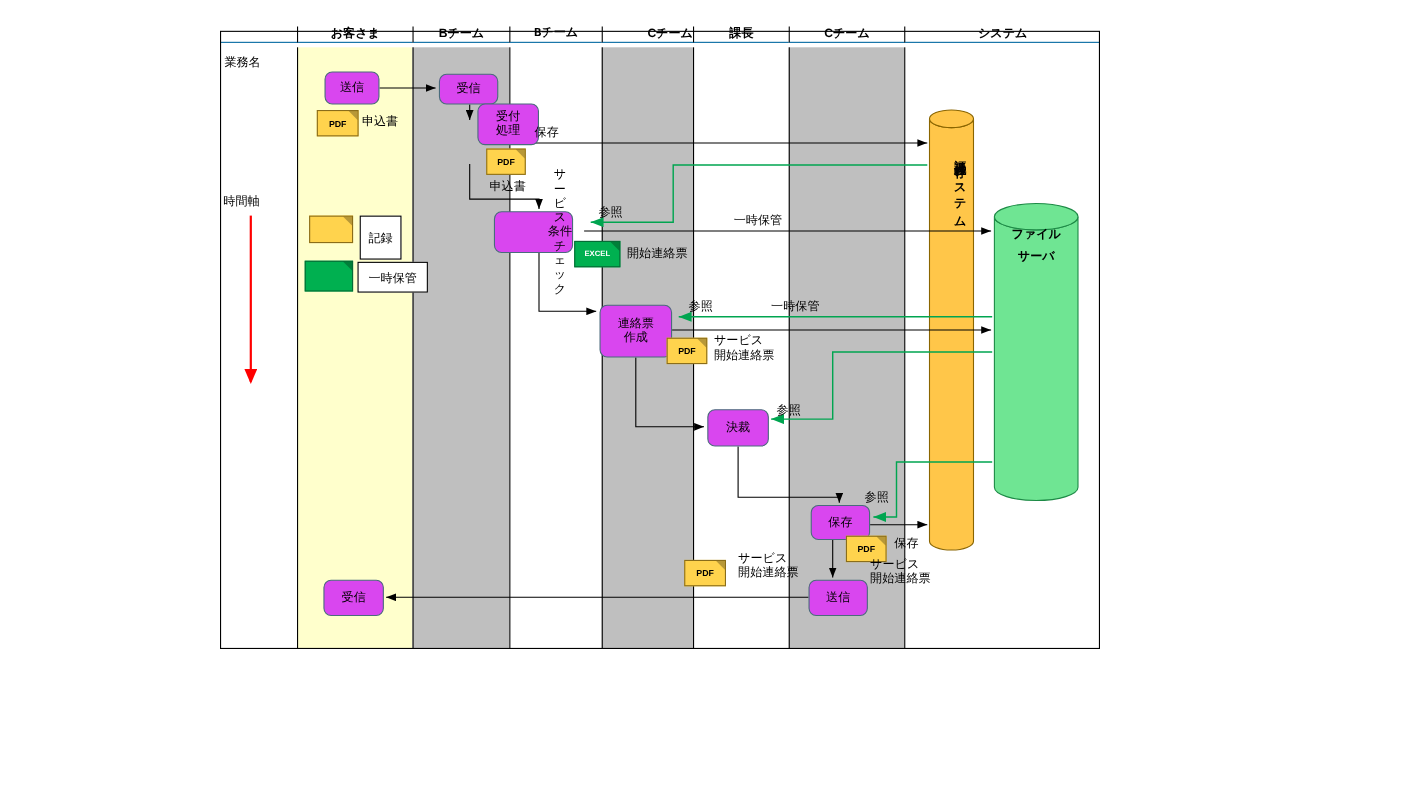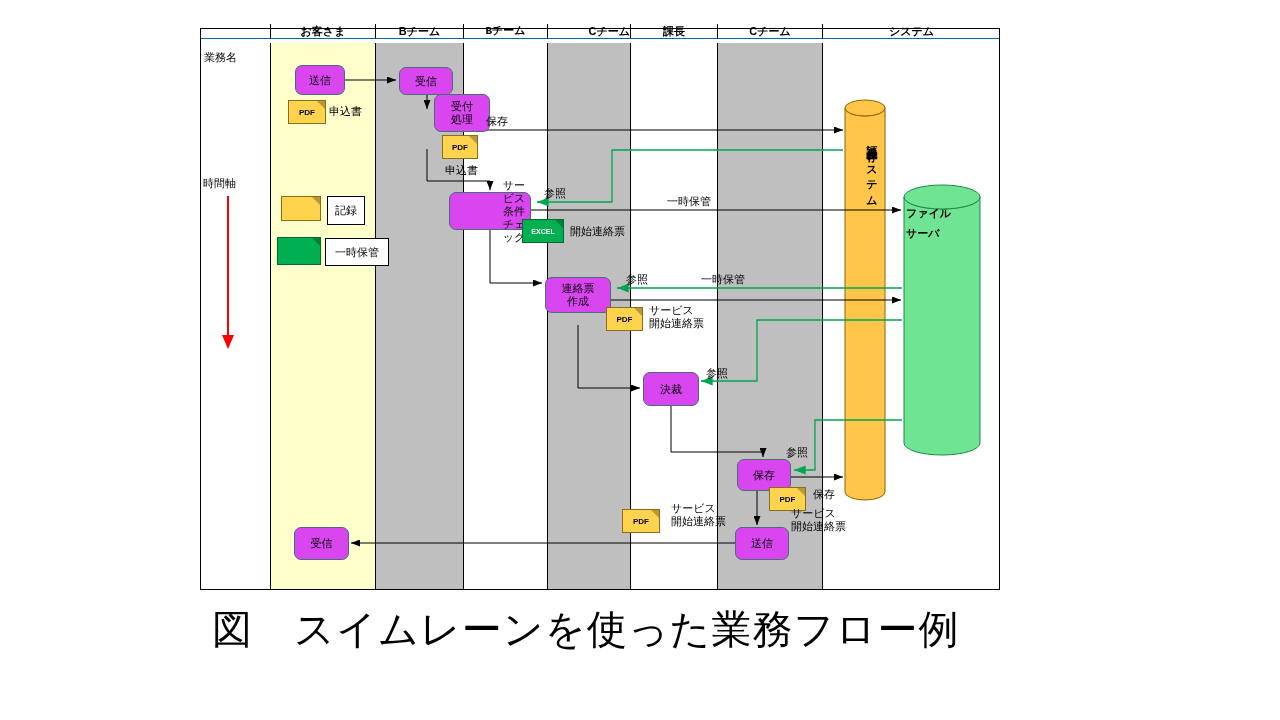--- a/index.html
+++ b/index.html
@@ -15,21 +15,21 @@
   .doc{background:#FFD34D;border:1px solid #8a6d1a;display:flex;align-items:center;justify-content:center;
        font-size:8px;font-weight:bold;z-index:4;}
   .doc::after{content:"";position:absolute;top:0;right:0;width:0;height:0;
        border-top:8px solid rgba(0,0,0,0.28);border-left:8px solid transparent;}
   .doc.excel{background:#00B050;border-color:#056b35;color:#fff;font-size:7px;}
   .lbl{font-size:11px;line-height:13px;white-space:pre-line;z-index:4;}
   .tag{background:#fff;border:1px solid #000;font-size:11px;display:flex;align-items:center;
        justify-content:center;z-index:3;}
   .vtext{writing-mode:vertical-rl;text-orientation:upright;font-size:11px;font-weight:bold;
        letter-spacing:2px;z-index:3;}
-  .fsrv{font-size:11px;font-weight:bold;line-height:20px;white-space:pre-line;text-align:left;z-index:3;}
+  .fsrv{font-size:11px;font-weight:bold;line-height:20px;white-space:pre-line;text-align:center;z-index:3;}
   .caption{font-size:40px;letter-spacing:1px;z-index:2;white-space:nowrap;}
   svg.overlay{position:absolute;left:0;top:0;z-index:2;}
 </style>
 </head>
 <body>
 
 <div id="canvas">
 
   <div class="abs lane" style="left:200px;width:70px;background:#fff;border-left:none;"></div>
   <div class="abs lane" style="left:270px;width:105px;background:#FFFFCC;"></div>
@@ -95,31 +95,31 @@
       <path d="M902,288 H617" marker-end="url(#mg)"></path>
       <path d="M902,320 H757 V381 H701" marker-end="url(#mg)"></path>
       <path d="M902,420 H815 V470 H794" marker-end="url(#mg)"></path>
     </g>
   </svg>
 
   <div class="abs lbl" style="left:204px;top:51px;">業務名</div>
   <div class="abs lbl" style="left:203px;top:177px;">時間軸</div>
 
   <div class="abs doc" style="left:281px;top:196px;width:40px;height:25px;"></div>
-  <div class="abs tag" style="left:327px;top:196px;width:38px;height:29px;">記録</div>
+  <div class="abs tag" style="left:327px;top:196px;width:38px;height:40px;">記録</div>
   <div class="abs doc excel" style="left:277px;top:237px;width:44px;height:28px;"></div>
   <div class="abs tag" style="left:325px;top:238px;width:64px;height:28px;">一時保管</div>
 
   <div class="abs box" style="left:295px;top:65px;width:50px;height:30px;">送信</div>
   <div class="abs box" style="left:399px;top:67px;width:54px;height:28px;">受信</div>
   <div class="abs box" style="left:398px;top:94px;width:56px;height:38px;margin-left:36px;">受付
 処理</div>
-  <div class="abs box" style="left:449px;top:192px;width:82px;height:38px;padding-left:48px;">サービス条件
+  <div class="abs box" style="left:449px;top:192px;width:72px;height:38px;padding-left:48px;">サービス条件
 チェック</div>
-  <div class="abs box" style="left:545px;top:277px;width:66px;height:36px;">連絡票
+  <div class="abs box" style="left:545px;top:277px;width:66px;height:48px;">連絡票
 作成</div>
   <div class="abs box" style="left:643px;top:372px;width:56px;height:34px;">決裁</div>
   <div class="abs box" style="left:737px;top:459px;width:54px;height:32px;">保存</div>
   <div class="abs box" style="left:735px;top:527px;width:54px;height:33px;">送信</div>
   <div class="abs box" style="left:294px;top:527px;width:55px;height:33px;">受信</div>
 
   <div class="abs doc" style="left:288px;top:100px;width:38px;height:24px;">PDF</div>
   <div class="abs doc" style="left:442px;top:135px;width:36px;height:24px;">PDF</div>
   <div class="abs doc excel" style="left:522px;top:219px;width:42px;height:24px;">EXCEL</div>
   <div class="abs doc" style="left:606px;top:307px;width:37px;height:24px;">PDF</div>
@@ -142,15 +142,14 @@
   <div class="abs lbl" style="left:626px;top:273px;">参照</div>
   <div class="abs lbl" style="left:706px;top:367px;">参照</div>
   <div class="abs lbl" style="left:786px;top:446px;">参照</div>
   <div class="abs lbl" style="left:667px;top:195px;">一時保管</div>
   <div class="abs lbl" style="left:701px;top:273px;">一時保管</div>
 
   <div class="abs vtext" style="left:853px;top:136px;width:26px;height:250px;">証憑保存システム</div>
   <div class="abs fsrv" style="left:906px;top:203px;width:72px;">ファイル
 サーバ</div>
 
-  <div class="abs caption" style="left:212px;top:602px;">図　スイムレーンを使った業務フロー例</div>
 
 </div>
 
 </body></html>

